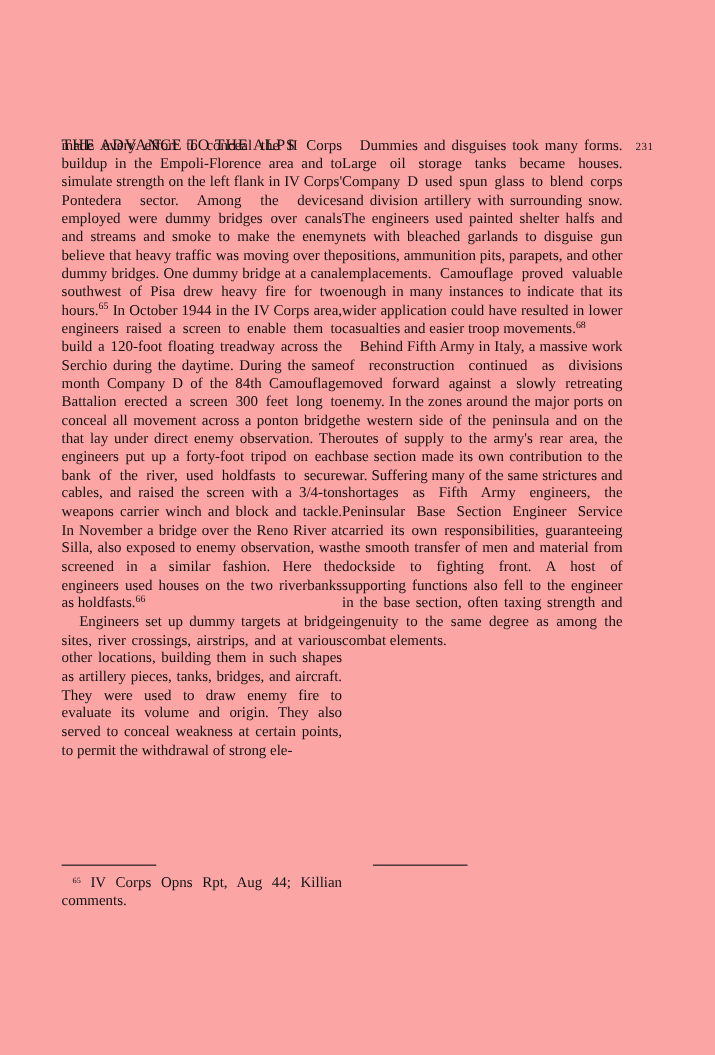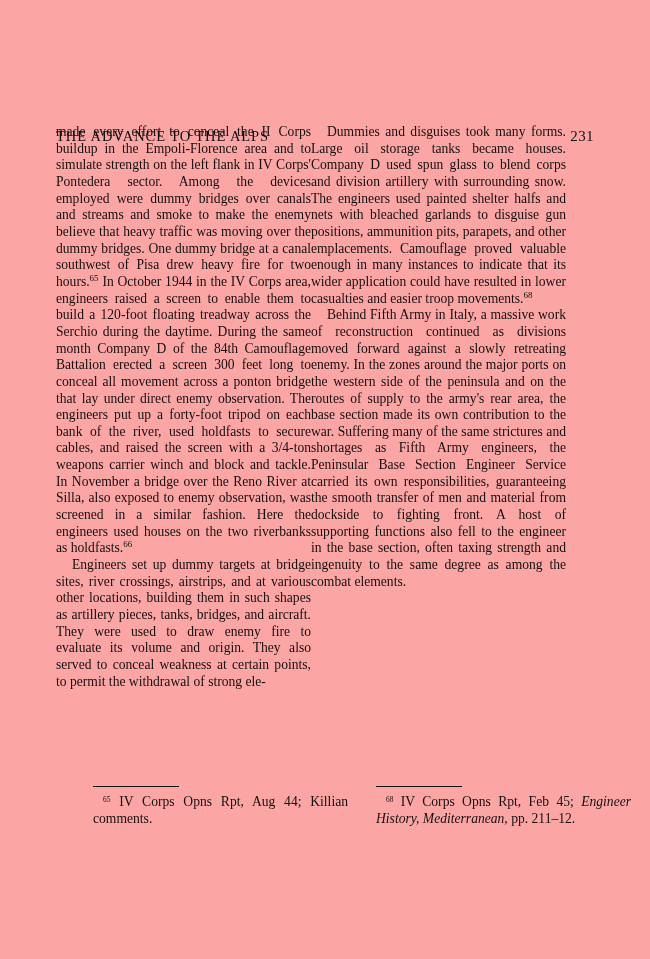--- a/index.html
+++ b/index.html
@@ -34,21 +34,21 @@
   .running-head .title {
     font-family: "Liberation Serif", serif;
     font-size: 14.5px;
     letter-spacing: 0.9px;
     font-variant: small-caps;
     text-transform: uppercase;
     color: #111;
   }
   .running-head .folio {
     font-family: "Liberation Serif", serif;
-    font-size: 15px;
+    font-size: 10px;
     letter-spacing: 0.4px;
     color: #111;
     margin-top: 36px;
   }
 
   .columns {
     position: absolute;
     top: 124px;
     left: 56px;
     width: 538px;
@@ -75,21 +75,20 @@
     vertical-align: 0.55em;
   }
 
   .notes {
     position: absolute;
     top: 786px;
     left: 56px;
     width: 538px;
     display: flex;
     gap: 28px;
-    margin-left: 37px;
   }
   .notes .col {
     width: 255px;
   }
   .rule {
     width: 86px;
     height: 1px;
     background: #111;
     margin: 0 0 7px 0;
   }
@@ -130,17 +129,16 @@
     </div>
   </div>
 
   <div class="notes">
     <div class="col">
       <div class="rule"></div>
       <p class="note"><sup>65</sup> IV Corps Opns Rpt, Aug 44; Killian comments.</p>
     </div>
     <div class="col">
       <div class="rule"></div>
-      <p class="note"><sup>68</sup> IV Corps Opns Rpt, Feb 45; <span class="it">Engineer History, Mediterranean,</span> pp. 211–12.</p>
     </div>
   </div>
 
 </div>
 
 </body></html>

